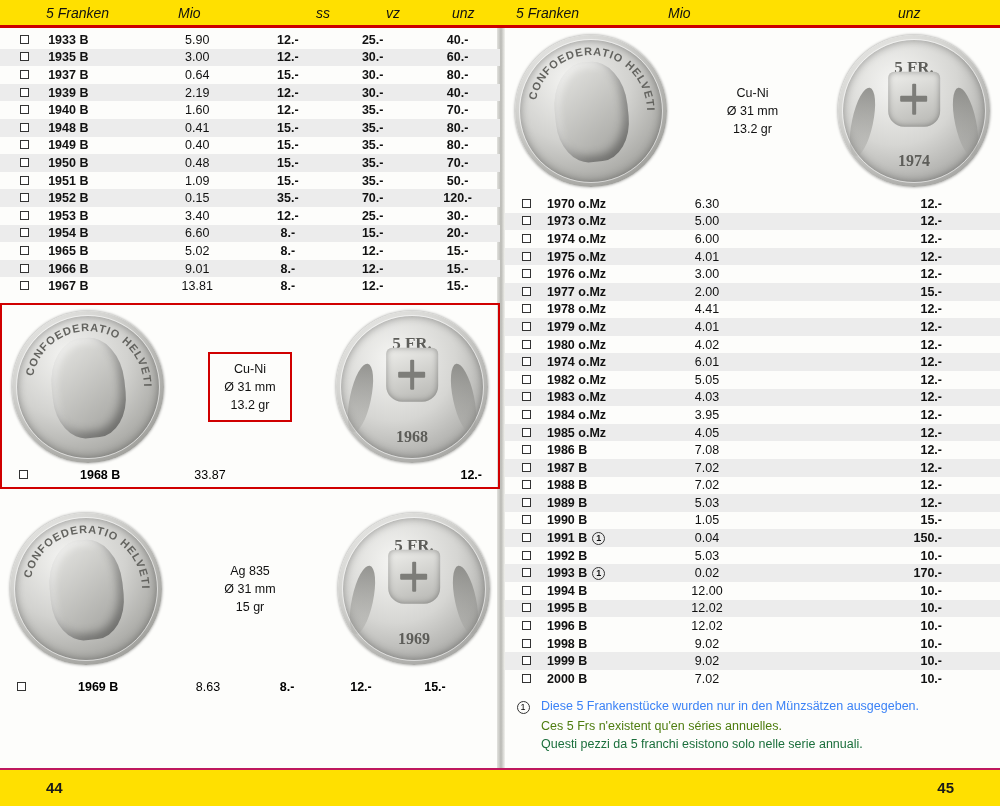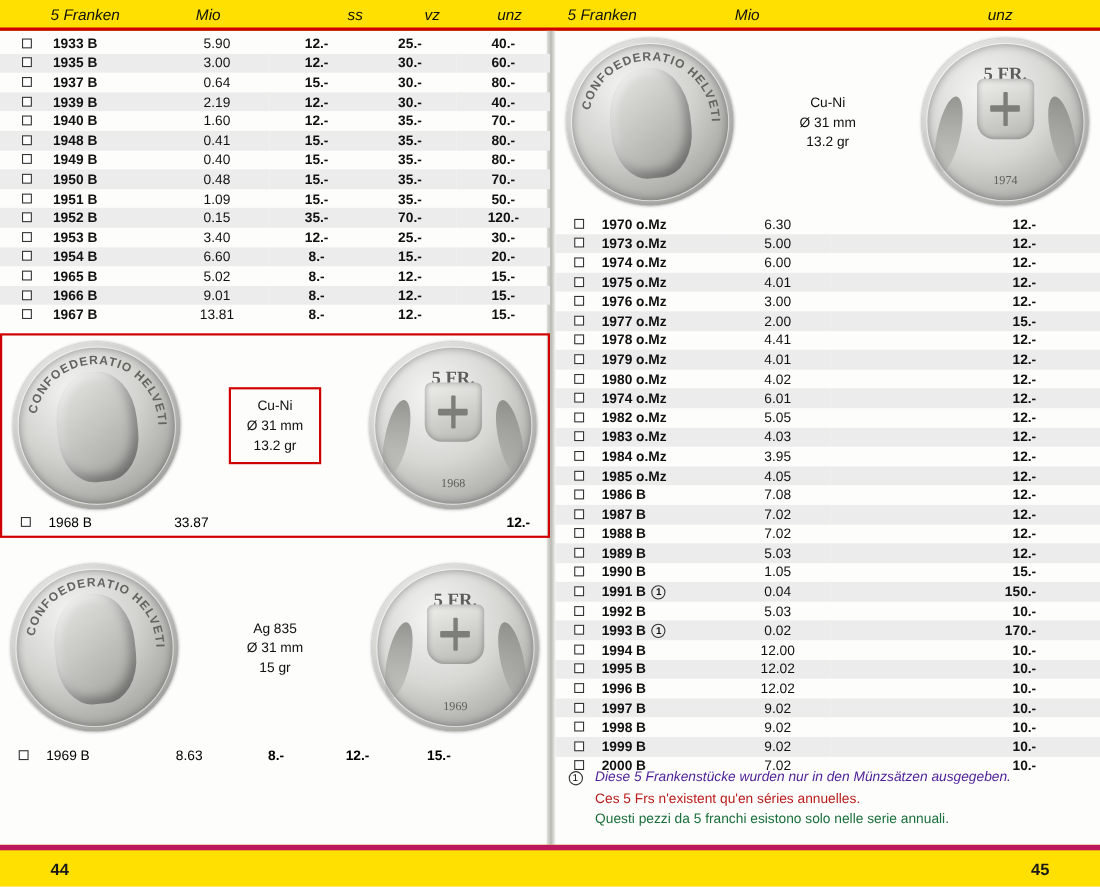--- a/index.html
+++ b/index.html
@@ -17,21 +17,21 @@
   }
   
   .band-top {
     position:absolute; left:0; top:0; width:1000px; height:28px;
     background:#ffe000;
     border-bottom:3px solid #cc0000;
   }
   .band-bottom {
     position:absolute; left:0; bottom:0; width:1000px; height:38px;
     background:#ffe000;
-    border-top:5px solid #be185d;
+    border-top:2px solid #be185d;
   }
   .band-bottom .folio {
     position:absolute; top:9px;
     font-size:15px; font-weight:bold; color:#1a1a1a;
   }
   .folio.left { left:46px; }
   .folio.right { right:46px; }
 
   
   .hdr {
@@ -133,21 +133,21 @@
   .coin .cross-v { left:46%; top:22%; width:8%; height:56%; }
   .coin .cross-h { left:24%; top:44%; width:52%; height:12%; }
   .coin .fr {
     position:absolute; left:50%; top:15%; transform:translateX(-50%);
     font-size:17px; font-weight:bold; color:#5d5d59;
     font-family:"Liberation Serif", serif;
     text-shadow:0 1px 0 rgba(255,255,255,.6);
   }
   .coin .date {
     position:absolute; left:50%; bottom:11%; transform:translateX(-50%);
-    font-size:11px; font-weight:normal; color:#5d5d59;
+    font-size:16px; font-weight:bold; color:#5d5d59;
     font-family:"Liberation Serif", serif;
   }
   .coin .wreath-l, .coin .wreath-r {
     position:absolute; top:34%; width:14%; height:46%;
     background:linear-gradient(180deg,rgba(120,120,116,.75),rgba(160,160,156,.2));
     border-radius:50%;
   }
   .coin .wreath-l { left:9%; transform:rotate(12deg); }
   .coin .wreath-r { right:9%; transform:rotate(-12deg); }
 
@@ -155,34 +155,34 @@
     text-align:center; font-size:12.5px; line-height:1.45; color:#111;
     flex:0 0 auto;
   }
   .specs.boxed {
     border:2px solid #d00000; padding:6px 14px;
   }
   .coinline {
     display:flex; align-items:center; font-size:12.5px; padding:3px 0 5px 0;
   }
   .coinline .chk { width:42px; text-align:center; }
-  .coinline .year { width:88px; font-weight:normal; }
+  .coinline .year { width:88px; font-weight:bold;margin-left:36px; }
   .coinline .mio { width:84px; text-align:center; }
   .coinline .p1, .coinline .p2, .coinline .p3 { width:74px; text-align:center; font-weight:bold; }
   .coinline .pfar { margin-left:auto; padding-right:16px; font-weight:bold; }
 
   
   .footnote {
     position:absolute; left:505px; bottom:52px; width:470px;
     font-size:12.5px; line-height:1.5;
   }
   .footnote .fnrow { display:flex; }
   .footnote .marker { width:36px; text-align:center; font-size:13px; }
-  .footnote .de { color:#4c1d95;font-style:italic; }
-  .footnote .fr { color:#b91c1c; }
+  .footnote .de { color:#3b82f6; }
+  .footnote .fr { color:#4d7c0f; }
   .footnote .it { color:#1b6f3c; }
   .circnum {
     display:inline-block; width:13px; height:13px; line-height:11px;
     border:1px solid #333; border-radius:50%; text-align:center;
     font-size:9px; vertical-align:1px;
   }
 </style>
 </head>
 <body>
 
@@ -588,26 +588,20 @@
           <tr class="alt">
             <td class="chk"><span class="box"></span></td>
             <td class="year">1995 B</td>
             <td class="mio">12.02</td>
             <td class="p3">10.-</td>
           </tr>
           <tr>
             <td class="chk"><span class="box"></span></td>
             <td class="year">1996 B</td>
             <td class="mio">12.02</td>
-            <td class="p3">10.-</td>
-          </tr>
-          <tr class="alt">
-            <td class="chk"><span class="box"></span></td>
-            <td class="year">1997 B</td>
-            <td class="mio">9.02</td>
             <td class="p3">10.-</td>
           </tr>
           <tr>
             <td class="chk"><span class="box"></span></td>
             <td class="year">1998 B</td>
             <td class="mio">9.02</td>
             <td class="p3">10.-</td>
           </tr>
           <tr class="alt">
             <td class="chk"><span class="box"></span></td>

